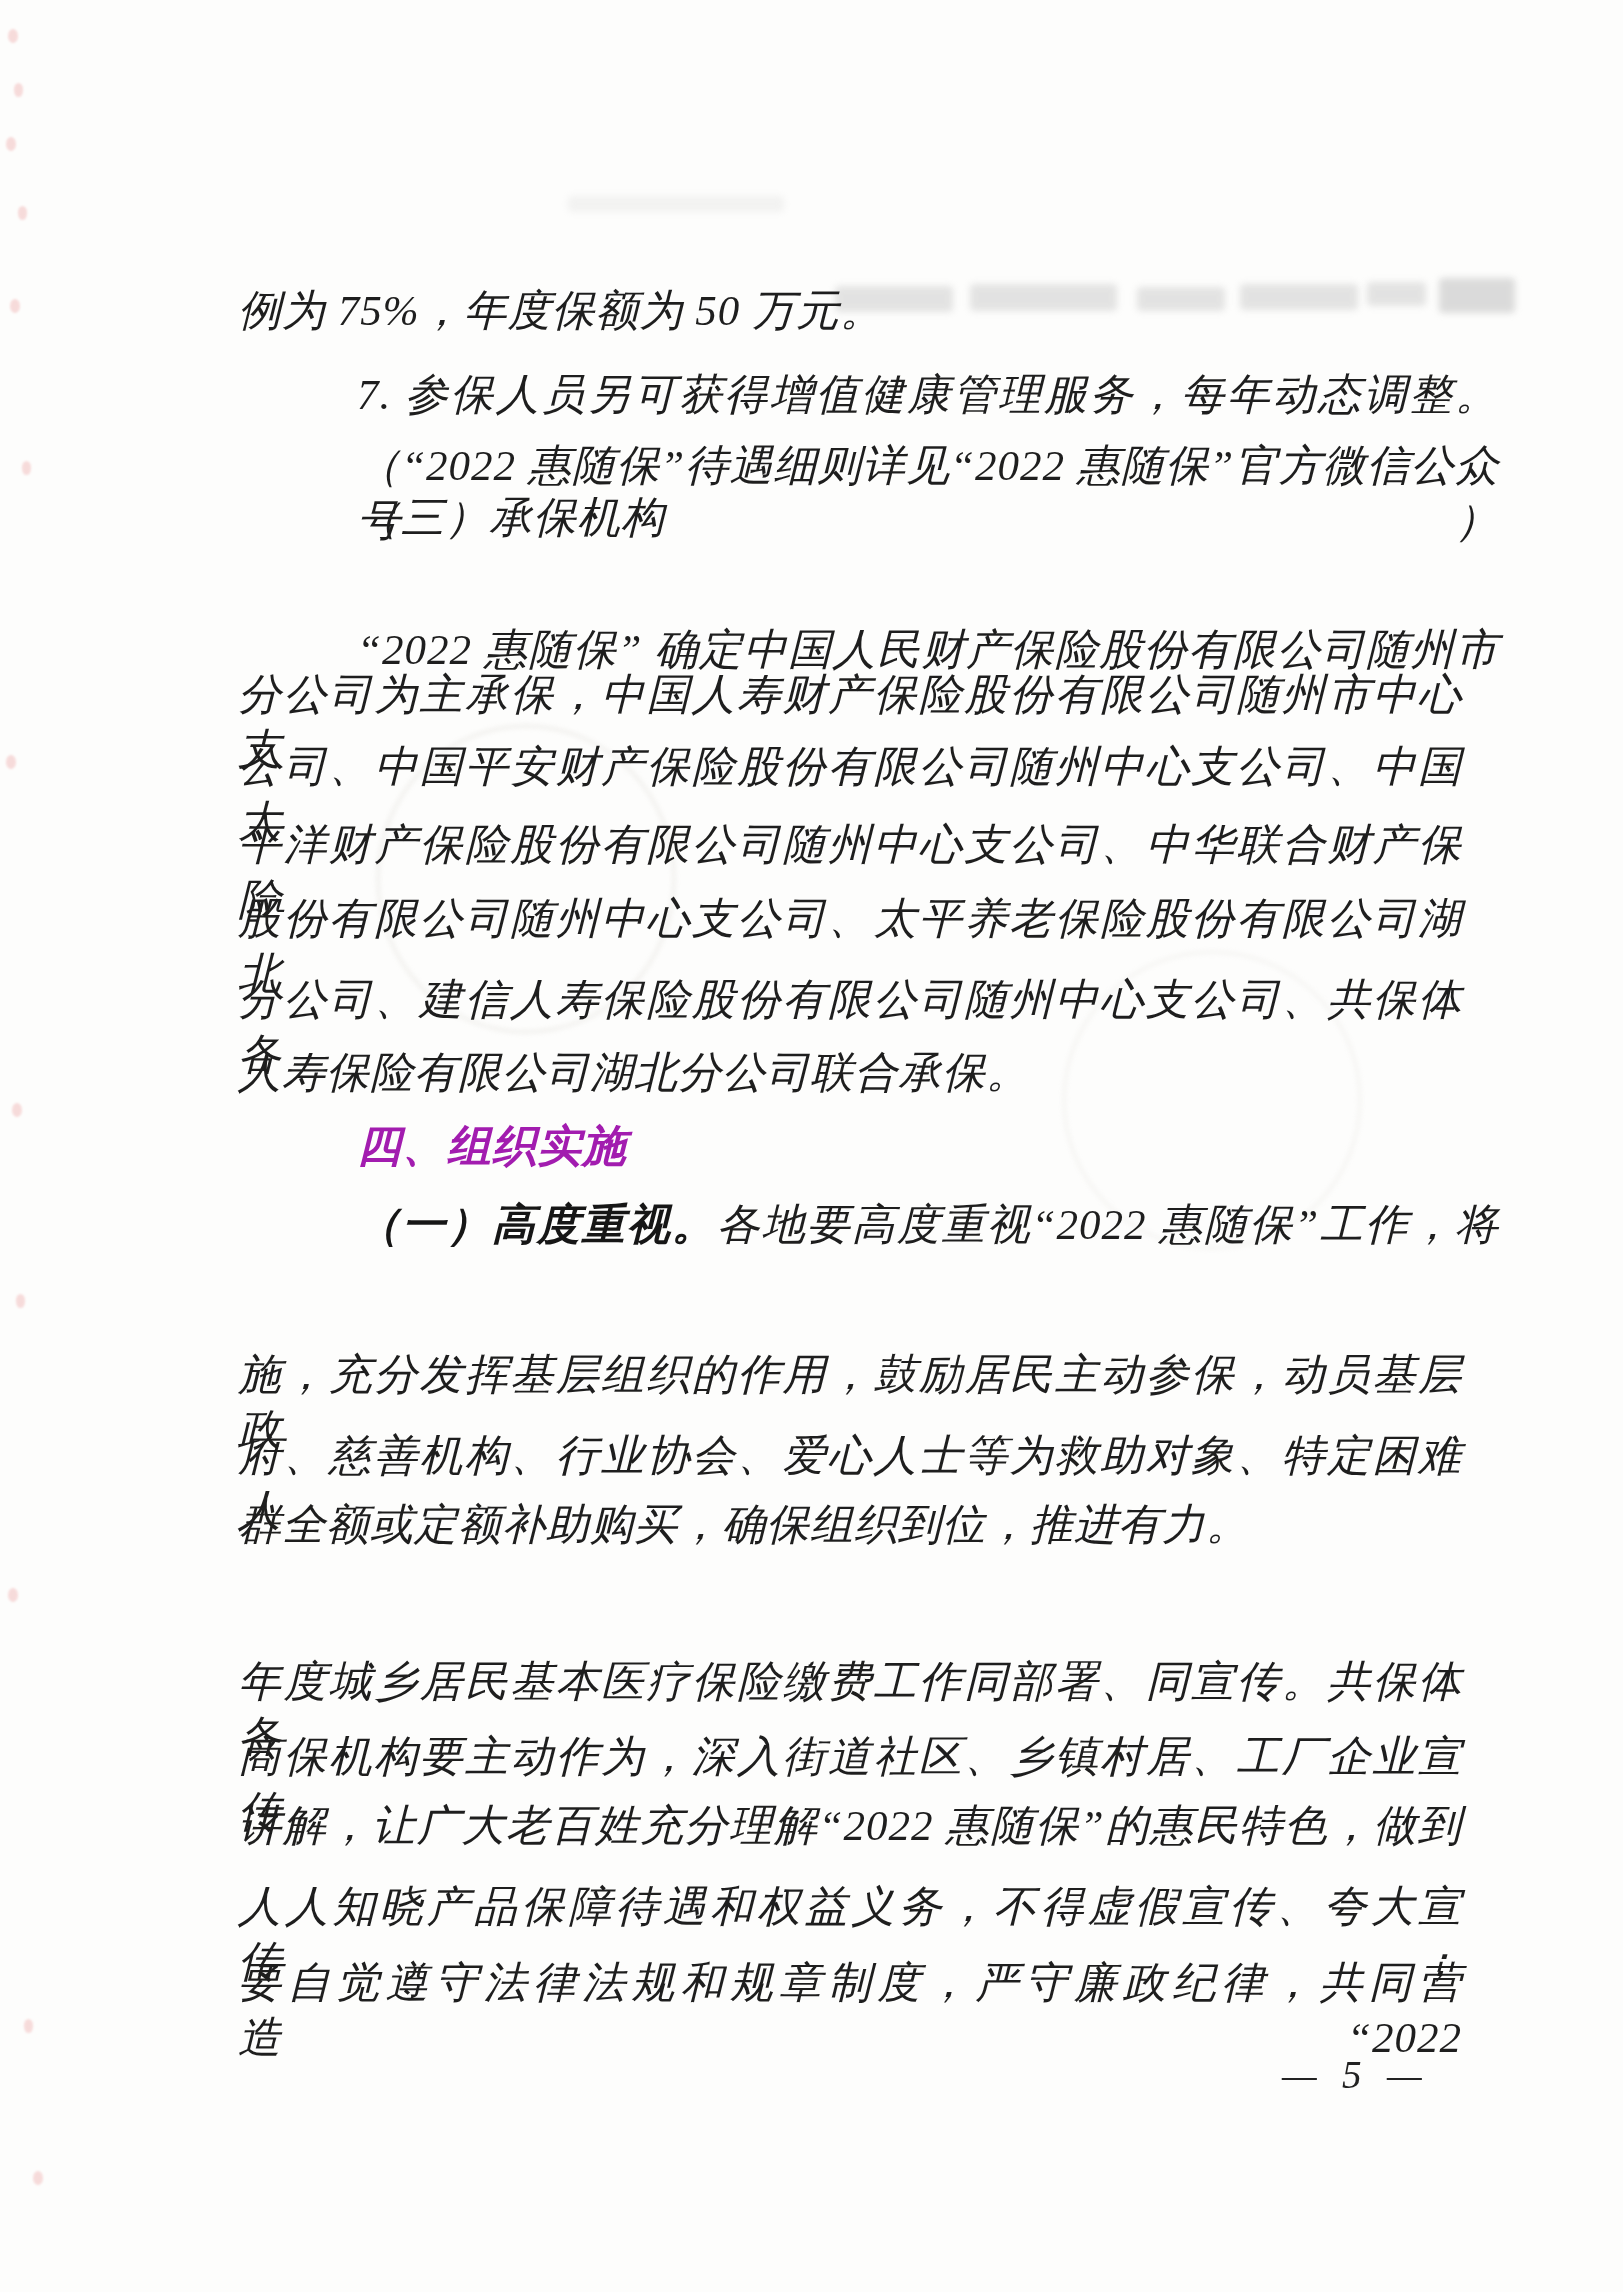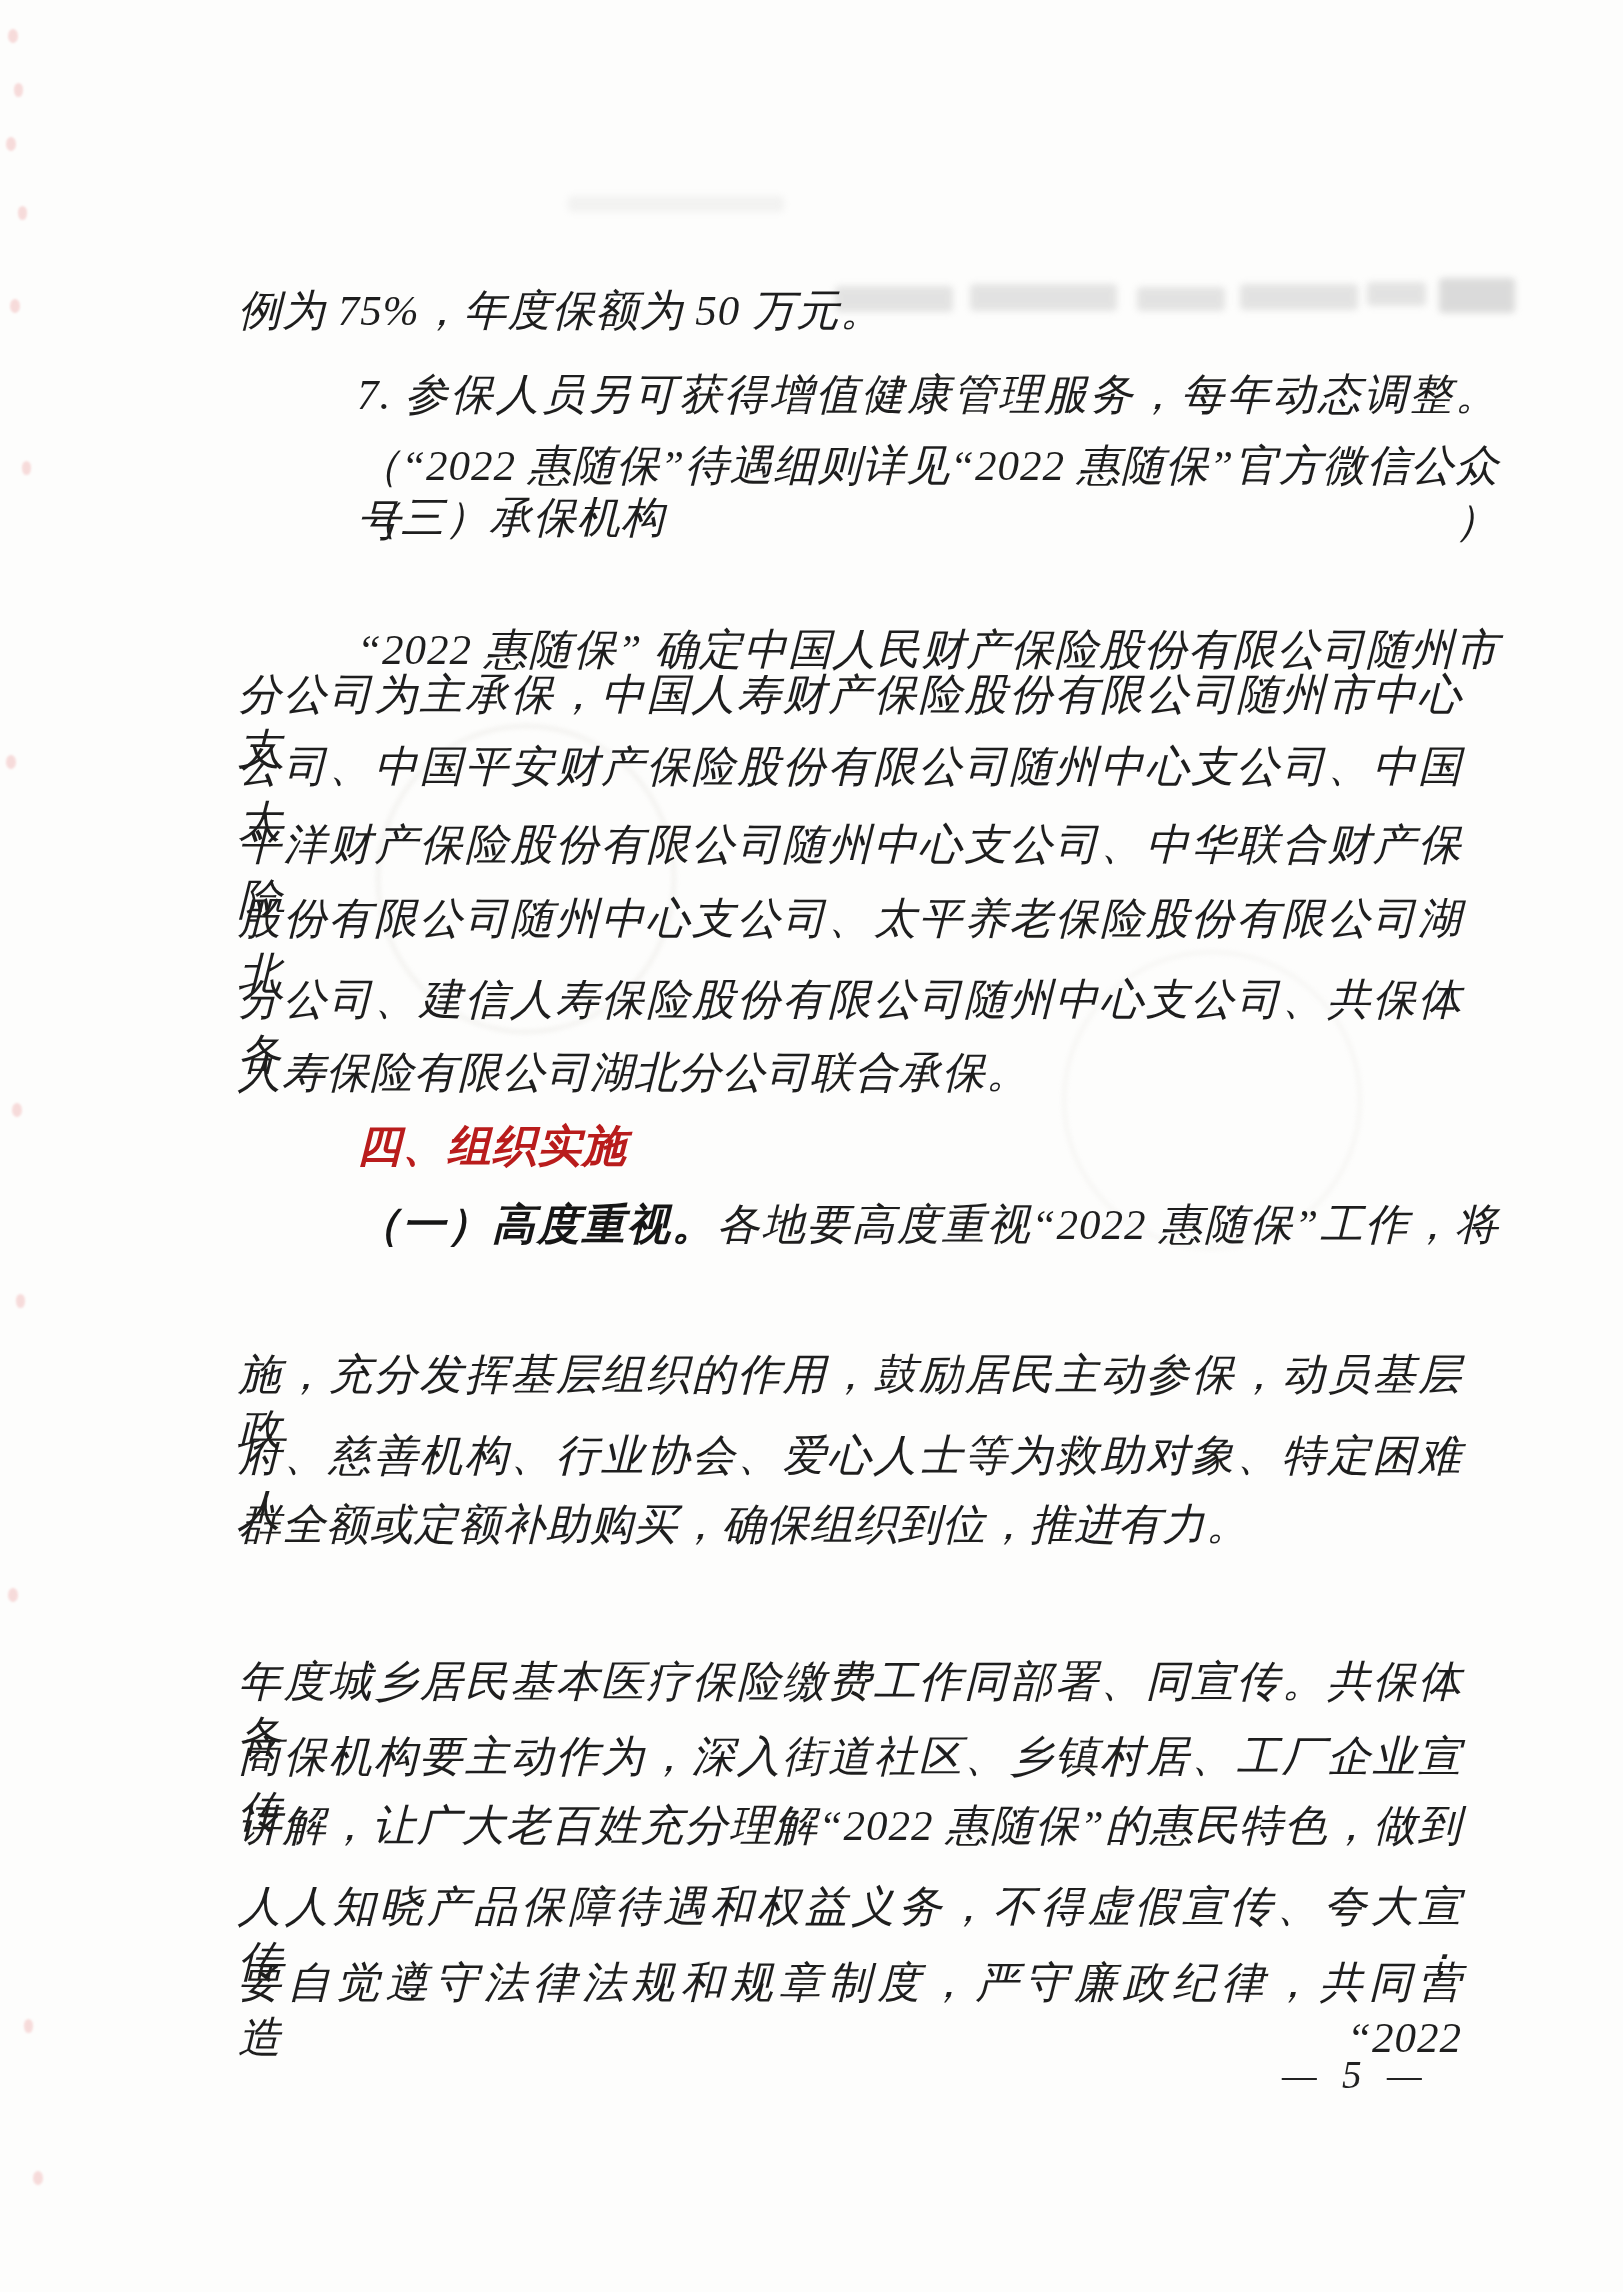--- a/index.html
+++ b/index.html
@@ -17,21 +17,21 @@
   }
   
   .line{
     position:absolute;left:238px;width:1224px;
     font-size:43px;line-height:55px;
     color:#1e1e1e;
     letter-spacing:1px;
   }
   .indent{left:321px;width:1142px;margin-left:36px;}
   .justify{text-align:justify;text-align-last:justify;text-justify:inter-character;}
-  .heading{font-weight:700;font-family:"Liberation Sans","DejaVu Sans",sans-serif;font-size:44px;color:#b91c1c;}
+  .heading{font-weight:700;font-family:"Liberation Sans","DejaVu Sans",sans-serif;font-size:44px;color:#a21caf;}
   .lead{font-weight:700;font-family:"Liberation Sans","DejaVu Sans",sans-serif;color:#161616;}
   
   .l0{top:283px}.l1{top:367px}.l2{top:438px}.l3{top:490px}.l4{top:622px}
   .l5{top:667px}.l6{top:739px}.l7{top:817px}.l8{top:891px}.l9{top:972px}
   .l10{top:1045px}.l11{top:1118px}.l12{top:1197px}.l13{top:1273px}.l14{top:1347px}
   .l15{top:1428px}.l16{top:1497px}.l17{top:1572px}.l18{top:1654px}.l19{top:1729px}
   .l20{top:1798px}.l21{top:1879px}.l22{top:1955px}
   .pagenum{
     position:absolute;left:1282px;top:2052px;
     font-size:39px;letter-spacing:7.8px;color:#222;

